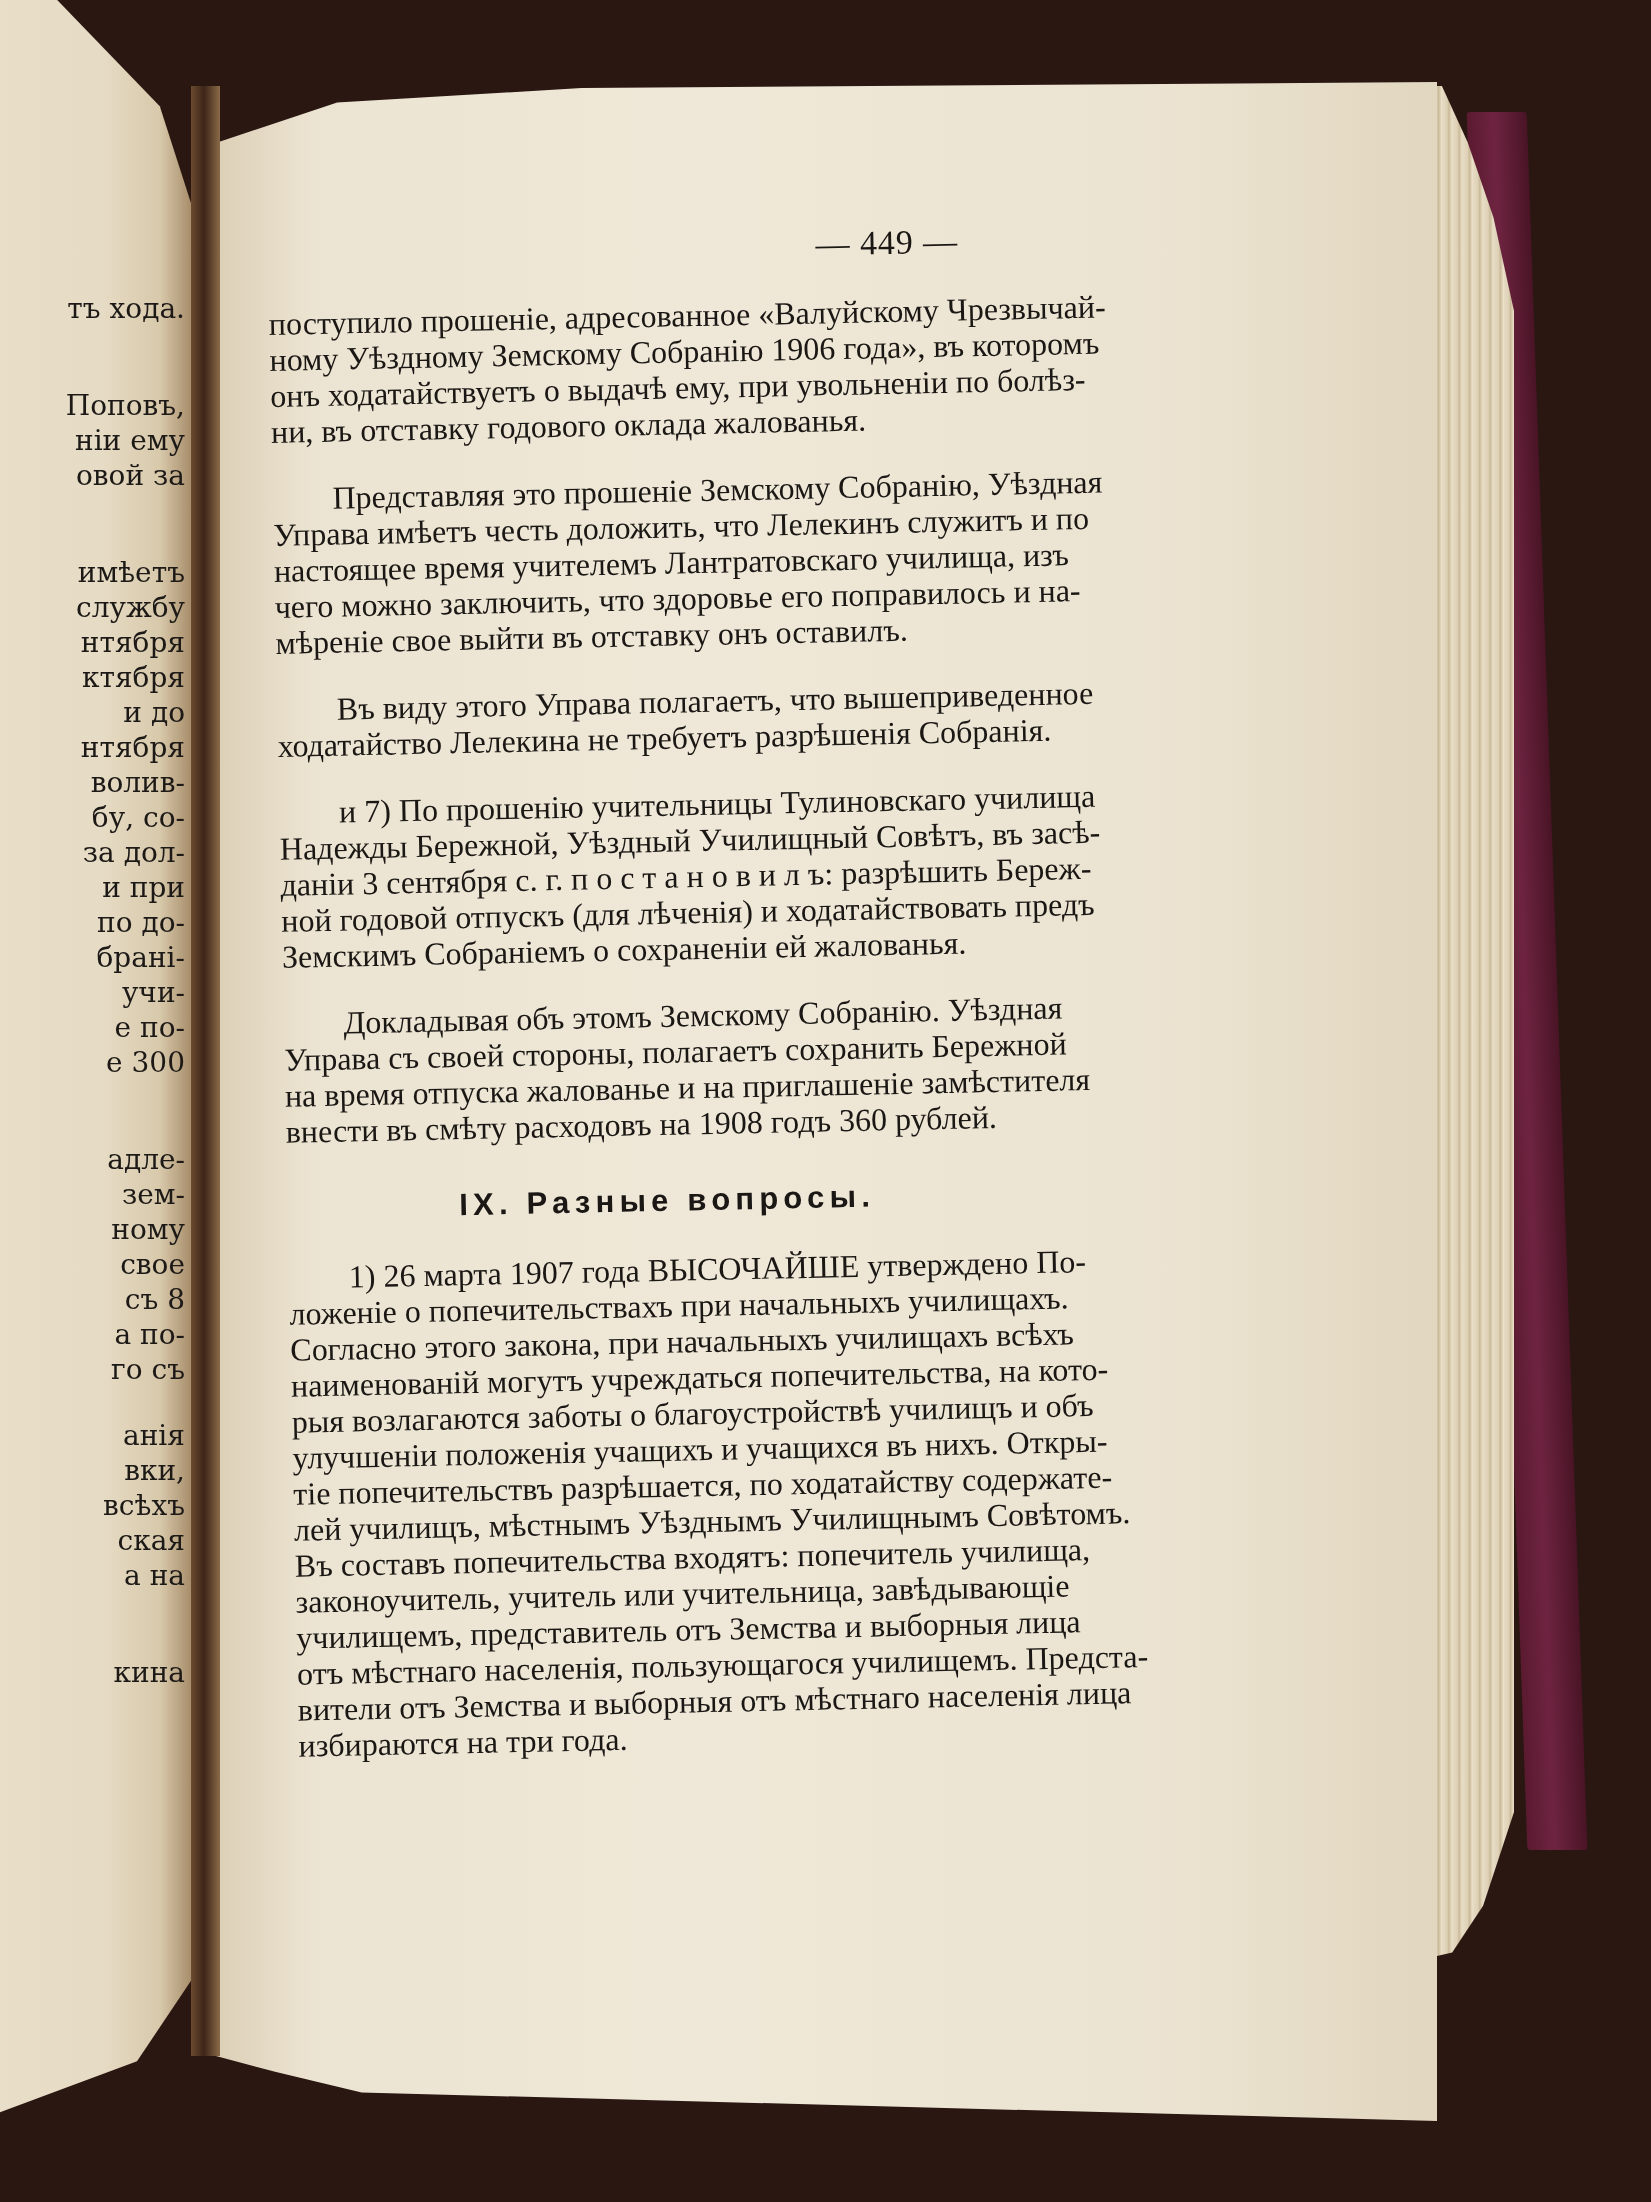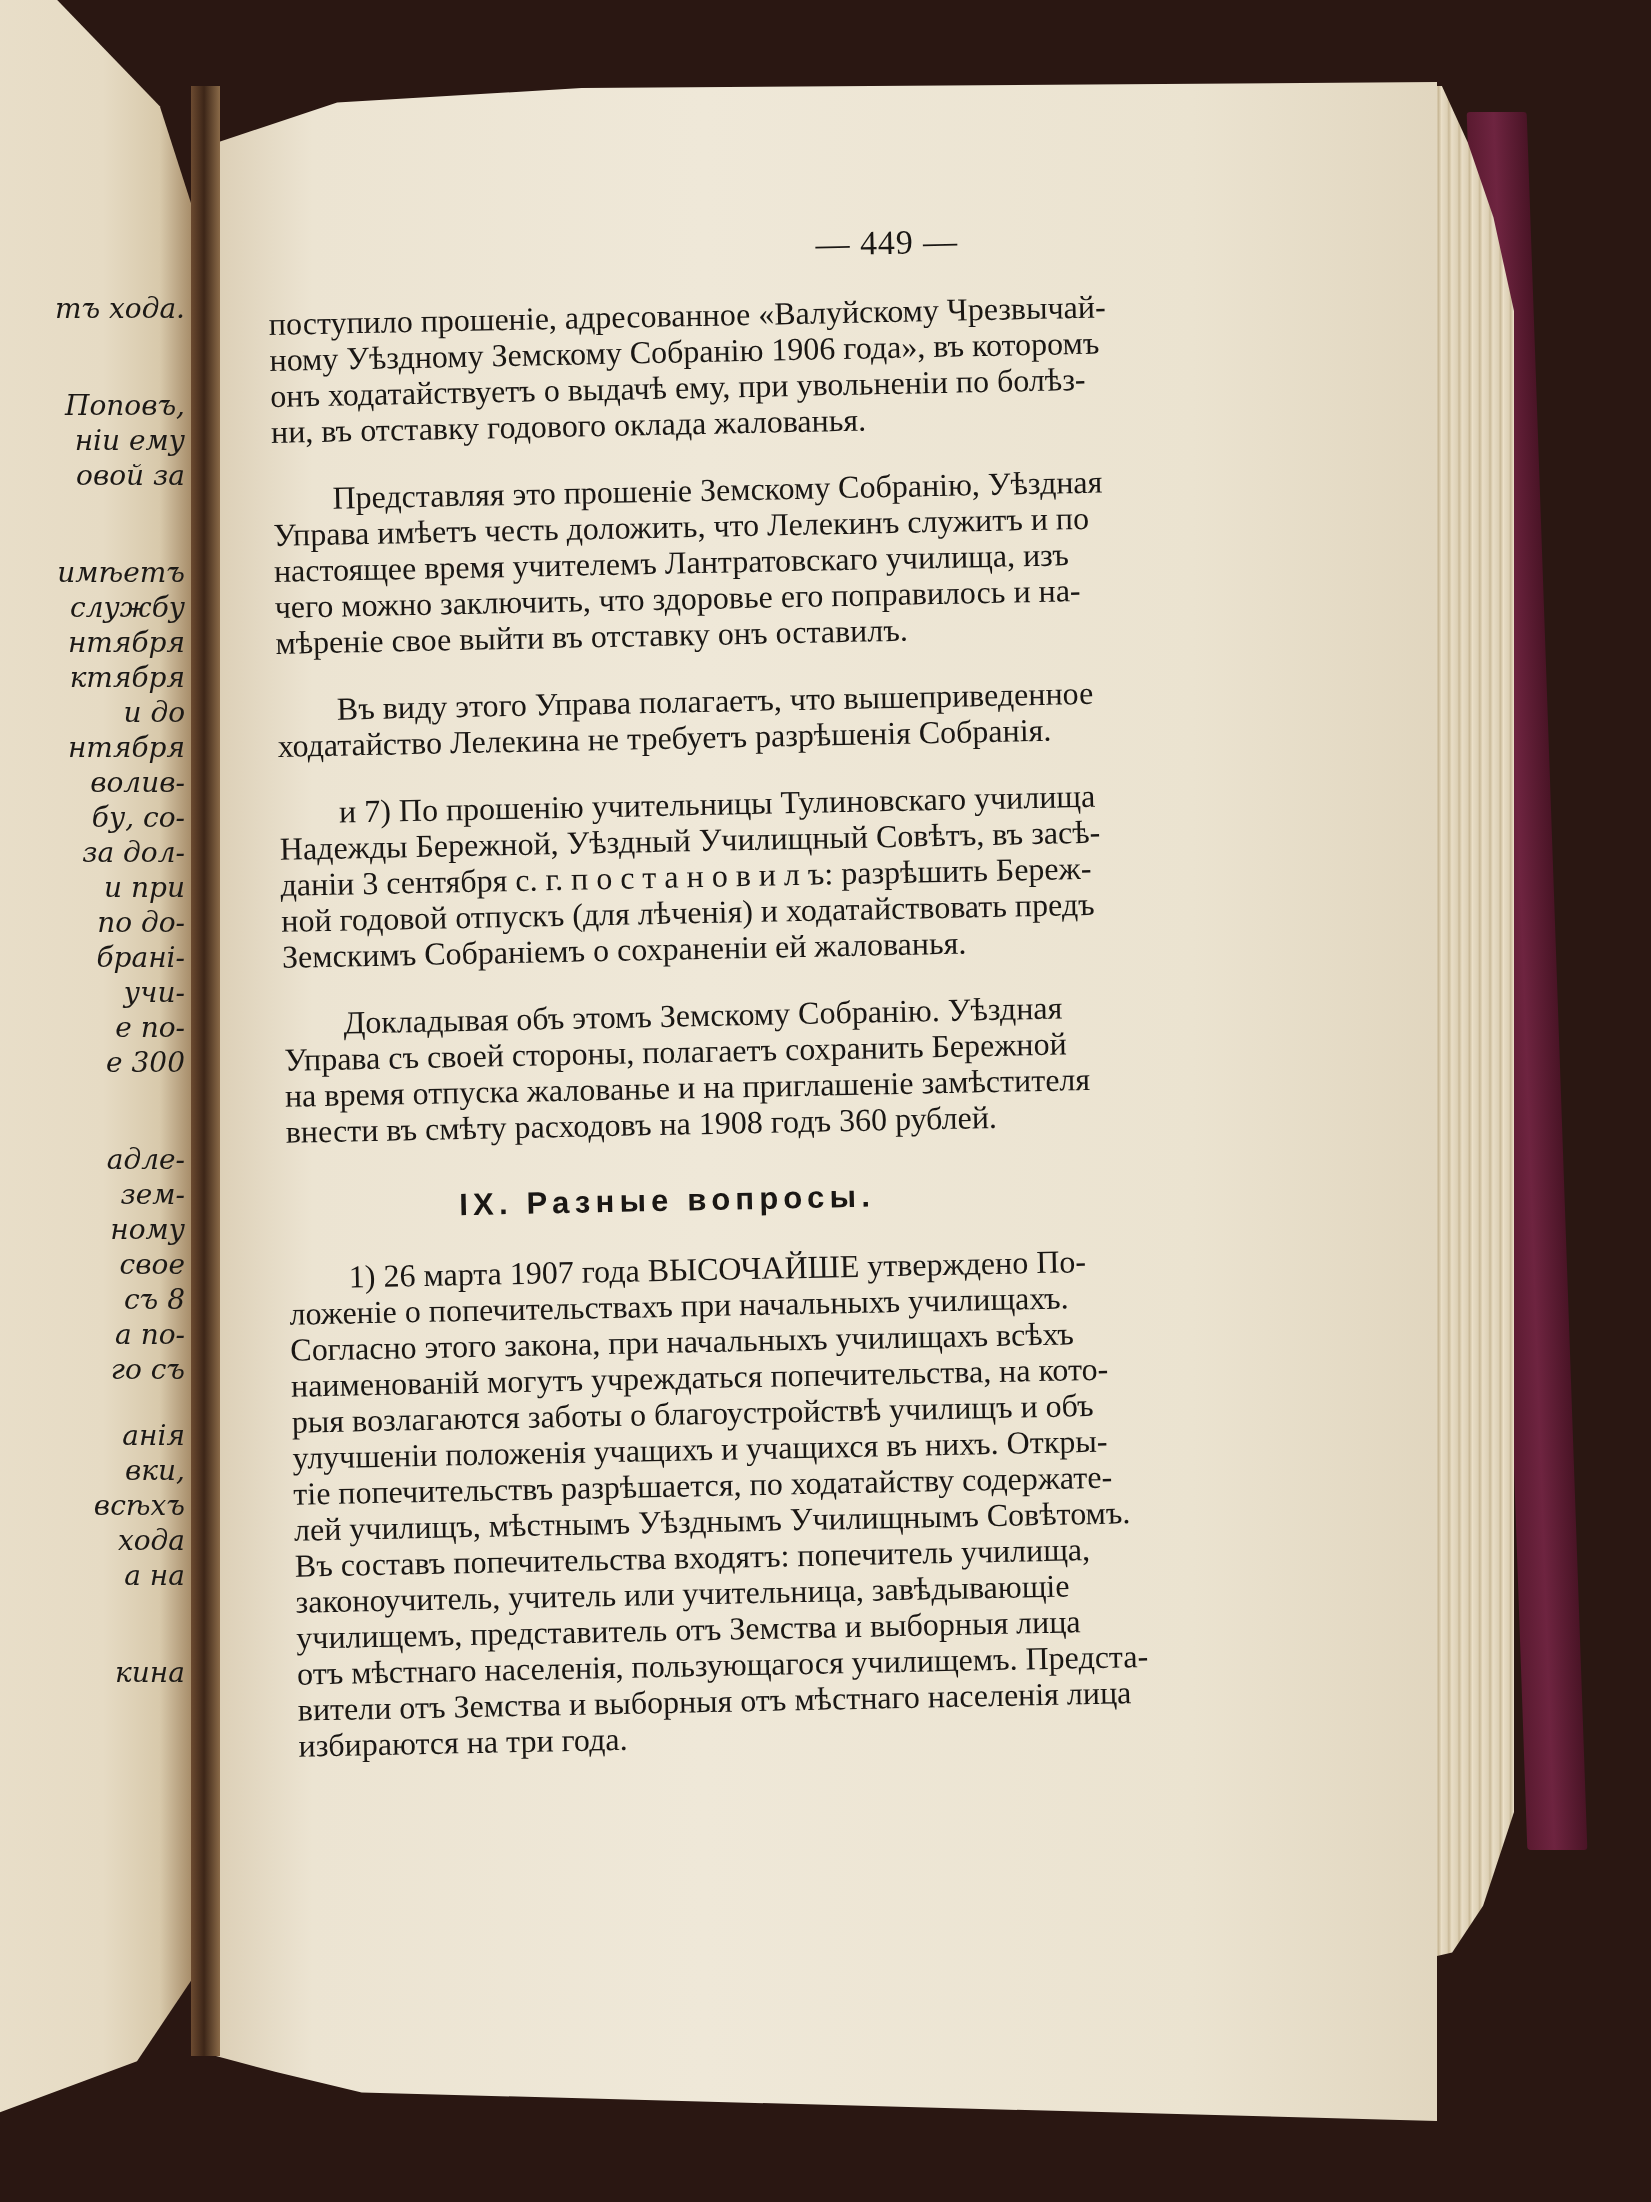--- a/index.html
+++ b/index.html
@@ -60,21 +60,21 @@
   .heading {
     font-family: "Liberation Sans", "DejaVu Sans", sans-serif;
     font-weight: bold; font-size: 31px; letter-spacing: 5.2px;
     margin: 41px 0 33px 172px;
   }
   .left-text {
     position: absolute; top: 0; left: 34px; width: 185px;
     font-family: "DejaVu Serif", serif; font-size: 28px; line-height: 35px;
     color: #1c1916; text-align: right;
   }
-  .left-text .line { display: block; white-space: nowrap; height: 35px; font-style: italic; }
+  .left-text .line { display: block; white-space: nowrap; height: 35px; }
   .left-text .line.gap { height: 31px; }
 </style>
 </head>
 <body>
 
 <div class="cover"></div>
 <div class="edges"></div>
 
 <div class="left-page">
   <div class="left-text" id="left-text" style="top:291px;">
@@ -107,21 +107,21 @@
       <span class="line">зем-</span>
       <span class="line">ному</span>
       <span class="line">свое</span>
       <span class="line">съ 8</span>
       <span class="line">а по-</span>
       <span class="line">го съ</span>
       <span class="line gap"></span>
       <span class="line">анія</span>
       <span class="line">вки,</span>
       <span class="line">всѣхъ</span>
-      <span class="line">хода</span>
+      <span class="line">ская</span>
       <span class="line">а на</span>
       <span class="line gap"></span>
       <span class="line gap"></span>
       <span class="line">кина</span>
     </div>
 </div>
 
 <div class="right-page">
   <div class="page-content">
     <div class="page-number">— 449 —</div>

